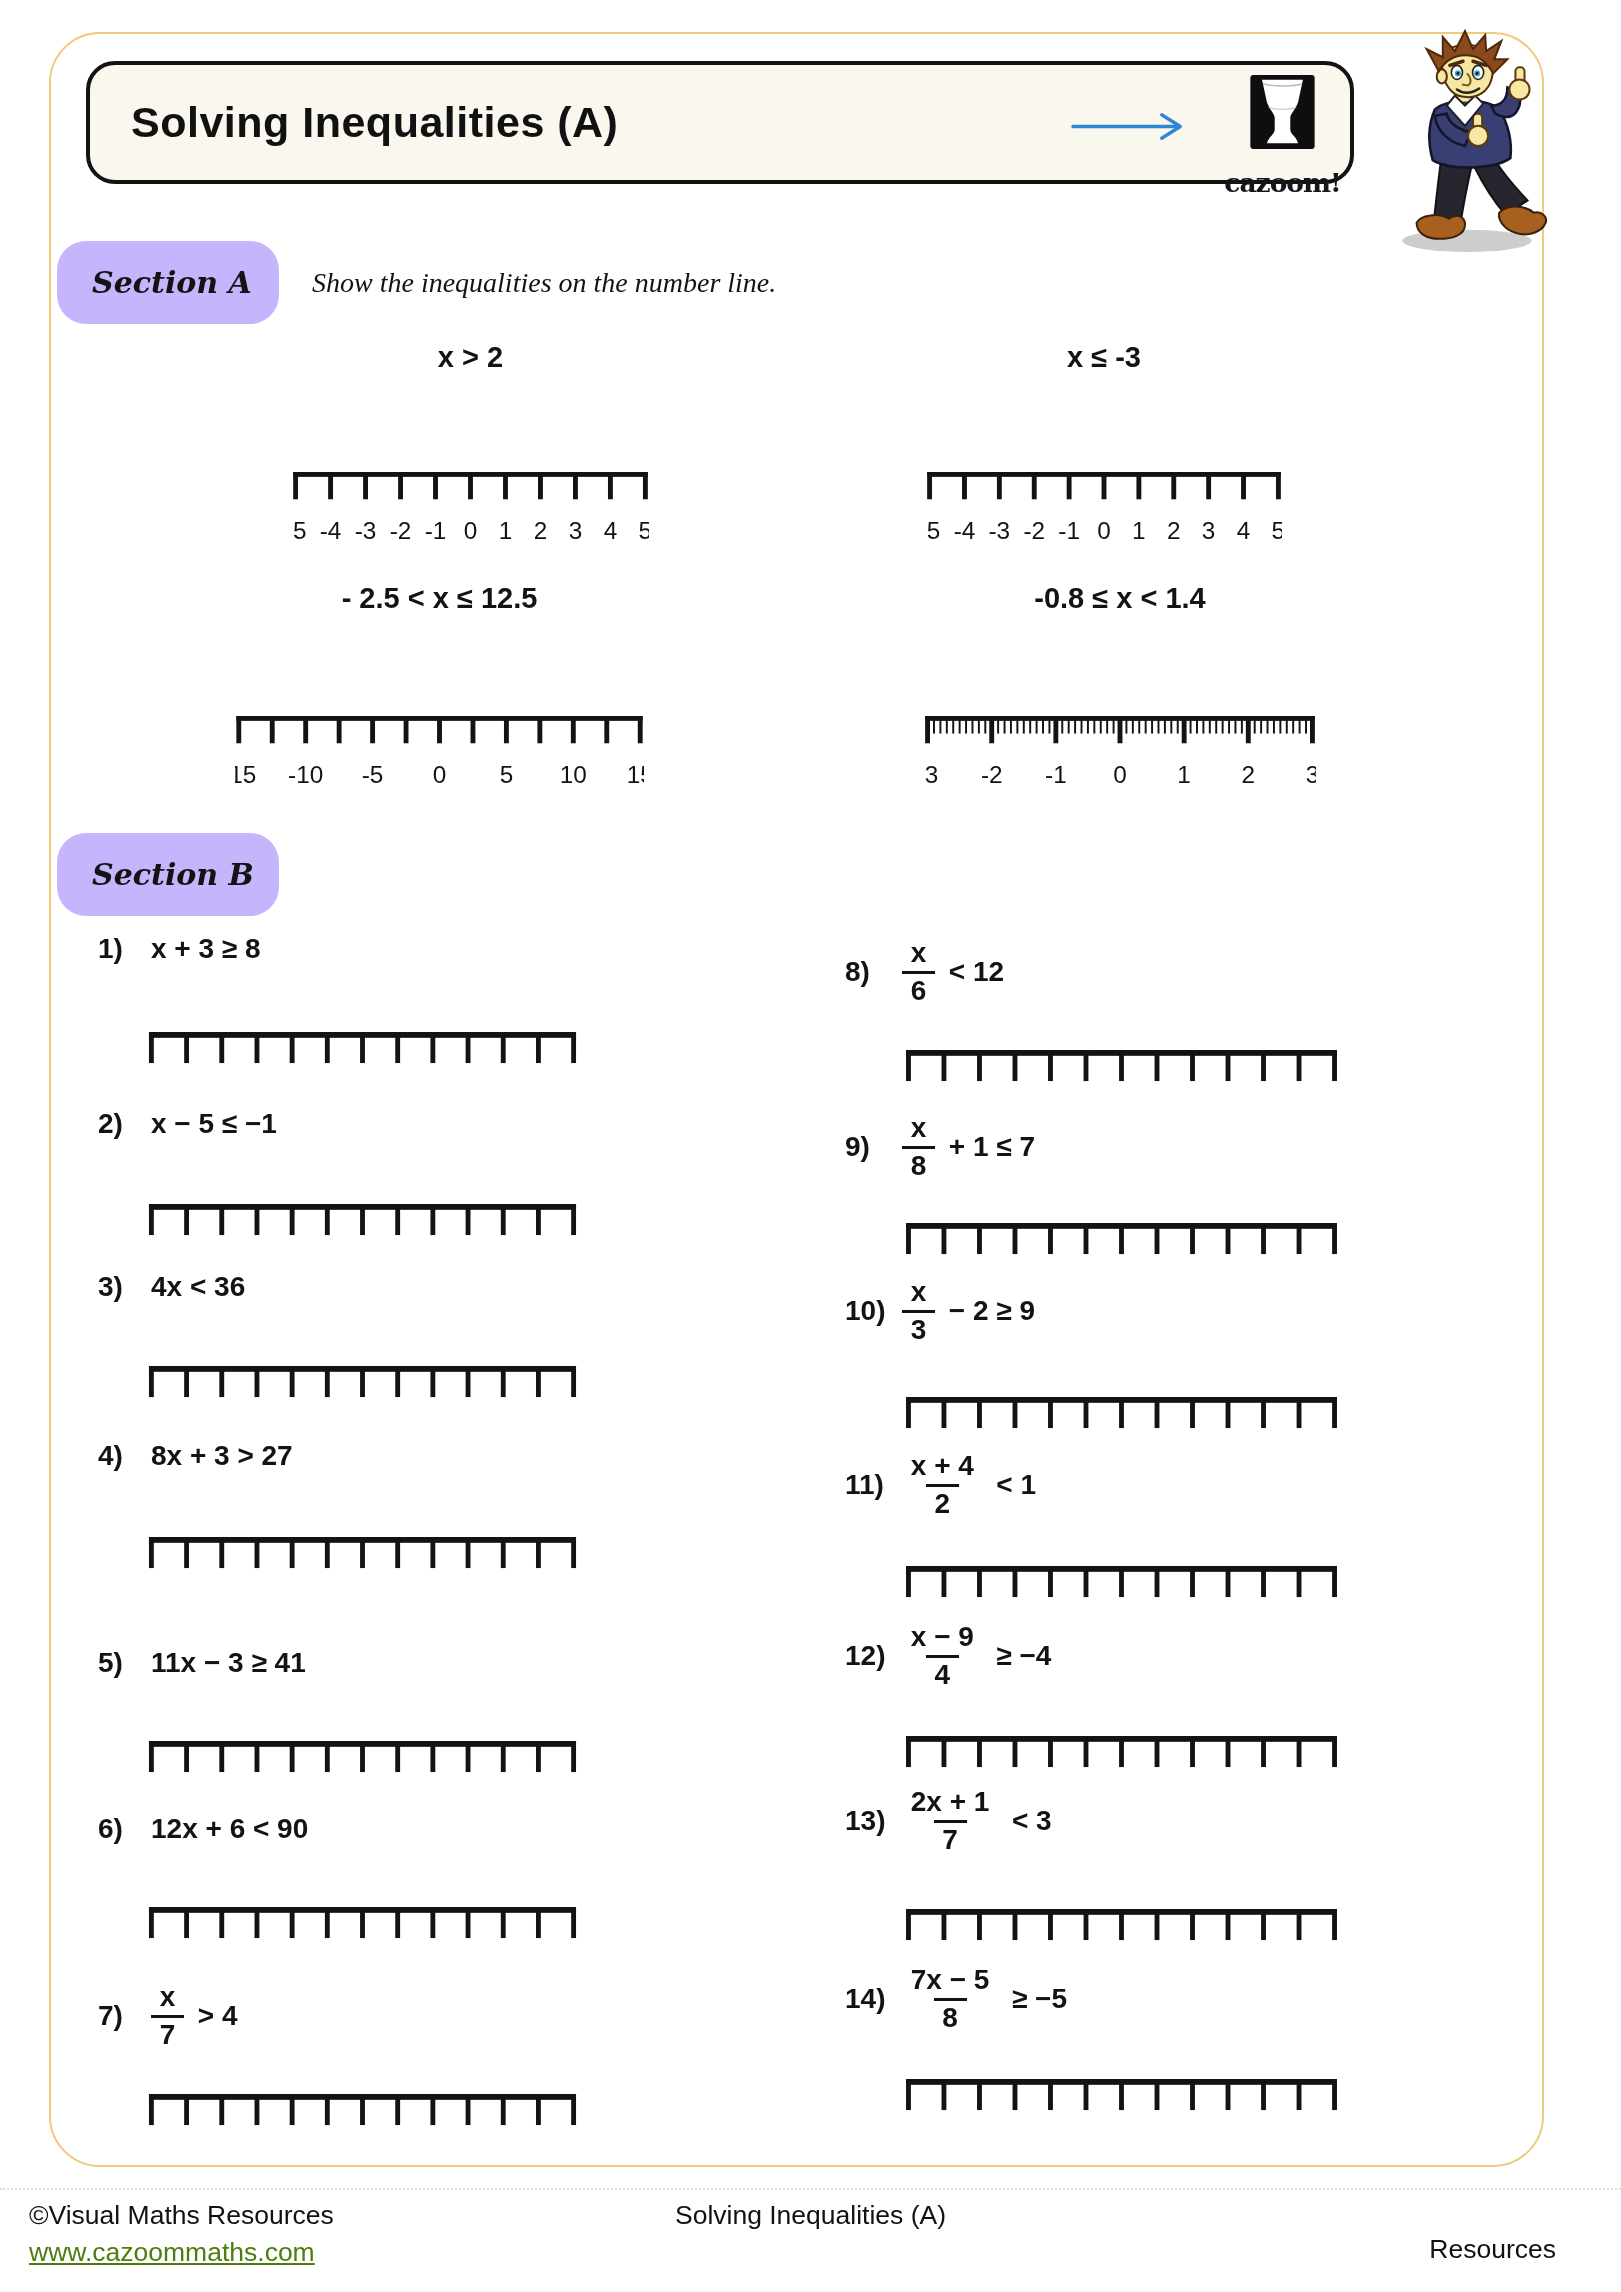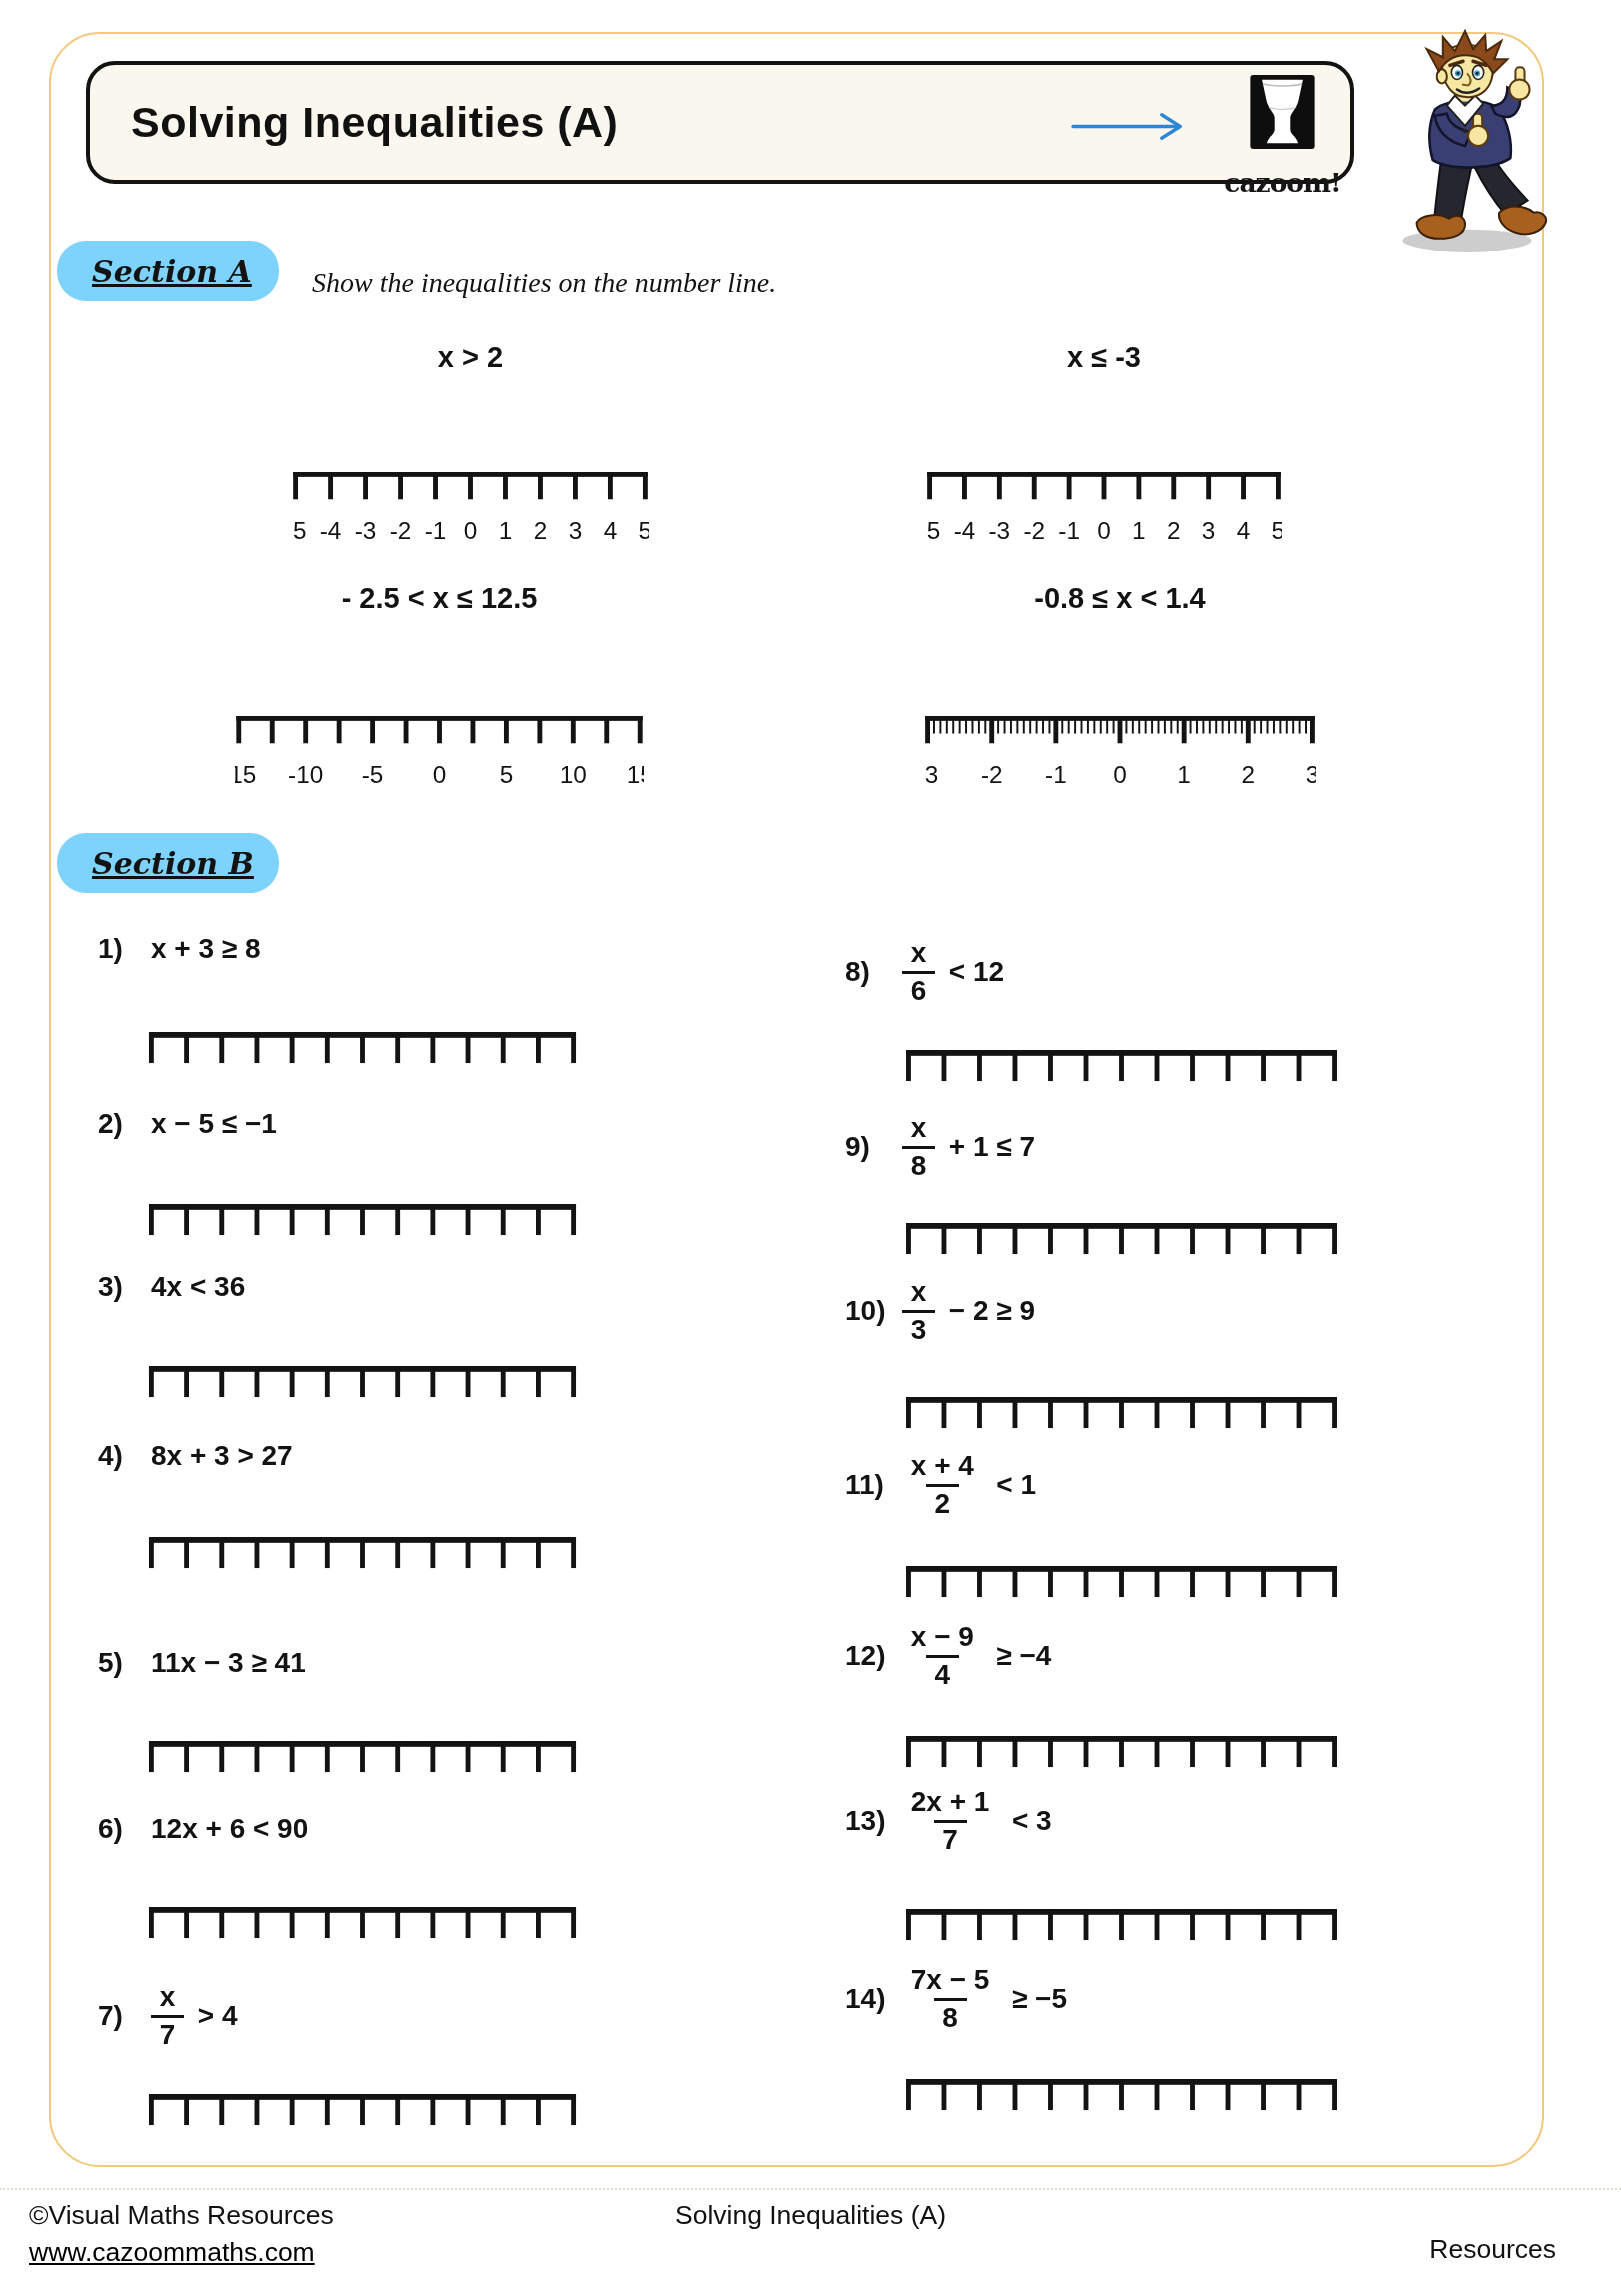--- a/index.html
+++ b/index.html
@@ -17,42 +17,42 @@
              box-sizing:border-box;display:flex;align-items:center;}
   .page-title{font-size:43px;font-weight:bold;margin-left:41px;letter-spacing:0.5px;}
   .brand-arrow{position:absolute;left:980px;top:42px;}
   .logo{position:absolute;left:1129px;top:9.8px;width:127px;text-align:center;}
   .logo-square{display:block;margin:0 auto;}
   .logo-text{display:block;margin-top:18px;font-family:"DejaVu Serif","Liberation Serif",serif;
              font-weight:bold;font-size:26.5px;letter-spacing:-1px;color:#161616;}
   .mascot{position:absolute;left:1380px;top:29px;}
 
   
-  .pill{position:absolute;width:222px;height:60px;background:#7dd3fc;border-radius:29px;
-        display:flex;align-items:center;text-decoration:underline;}
+  .pill{position:absolute;width:222px;height:83px;background:#c4b5fd;border-radius:29px;
+        display:flex;align-items:center;}
   .pill span{margin-left:35px;font-family:"DejaVu Serif","Liberation Serif",serif;
              font-weight:bold;font-style:italic;font-size:30px;color:#131313;}
   .instruction{position:absolute;left:312px;font-family:"Liberation Serif",serif;
                font-style:italic;font-size:28px;color:#131313;}
 
   
   .a-expr{position:absolute;text-align:center;font-size:29px;font-weight:bold;color:#131313;}
   .nline{position:absolute;}
   .prob{position:absolute;display:flex;align-items:center;font-size:28px;font-weight:bold;
         color:#131313;white-space:nowrap;}
   .pnum{flex:none;width:53px;}
   .prob.right .pnum{width:57px;}
   .frac{display:inline-flex;flex-direction:column;align-items:center;line-height:30px;}
   .frac .fnum{padding:0 8.8px 2.9px;}
   .frac .fden{padding:2.9px 8.8px 0;border-top:3.9px solid #131313;}
   .suffix{margin-left:13.7px;}
 
   
   .f-left{position:absolute;left:29px;top:2197px;font-size:26.5px;line-height:37px;}
-  .f-link{color:#000000;text-decoration:underline;cursor:pointer;}
+  .f-link{color:#4d7c0f;text-decoration:underline;cursor:pointer;}
   .f-center{position:absolute;left:0;top:2197px;width:1621px;text-align:center;
             font-size:26.5px;line-height:37px;}
   .f-right{position:absolute;right:65px;top:2234px;font-size:26.5px;}
 </style>
 </head>
 <body>
 
 <div class="sheet">
 
   <div class="page-border"></div>

